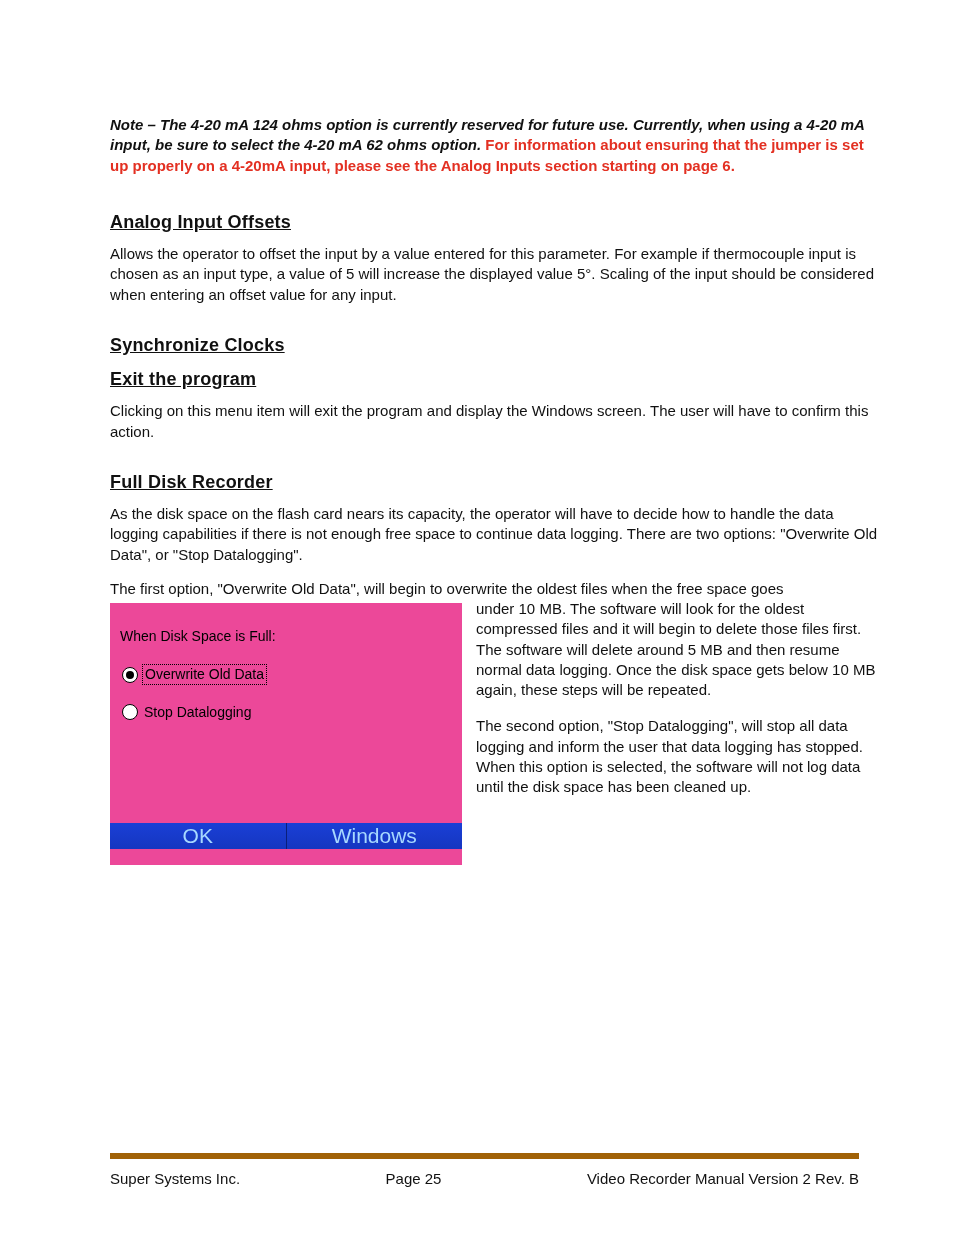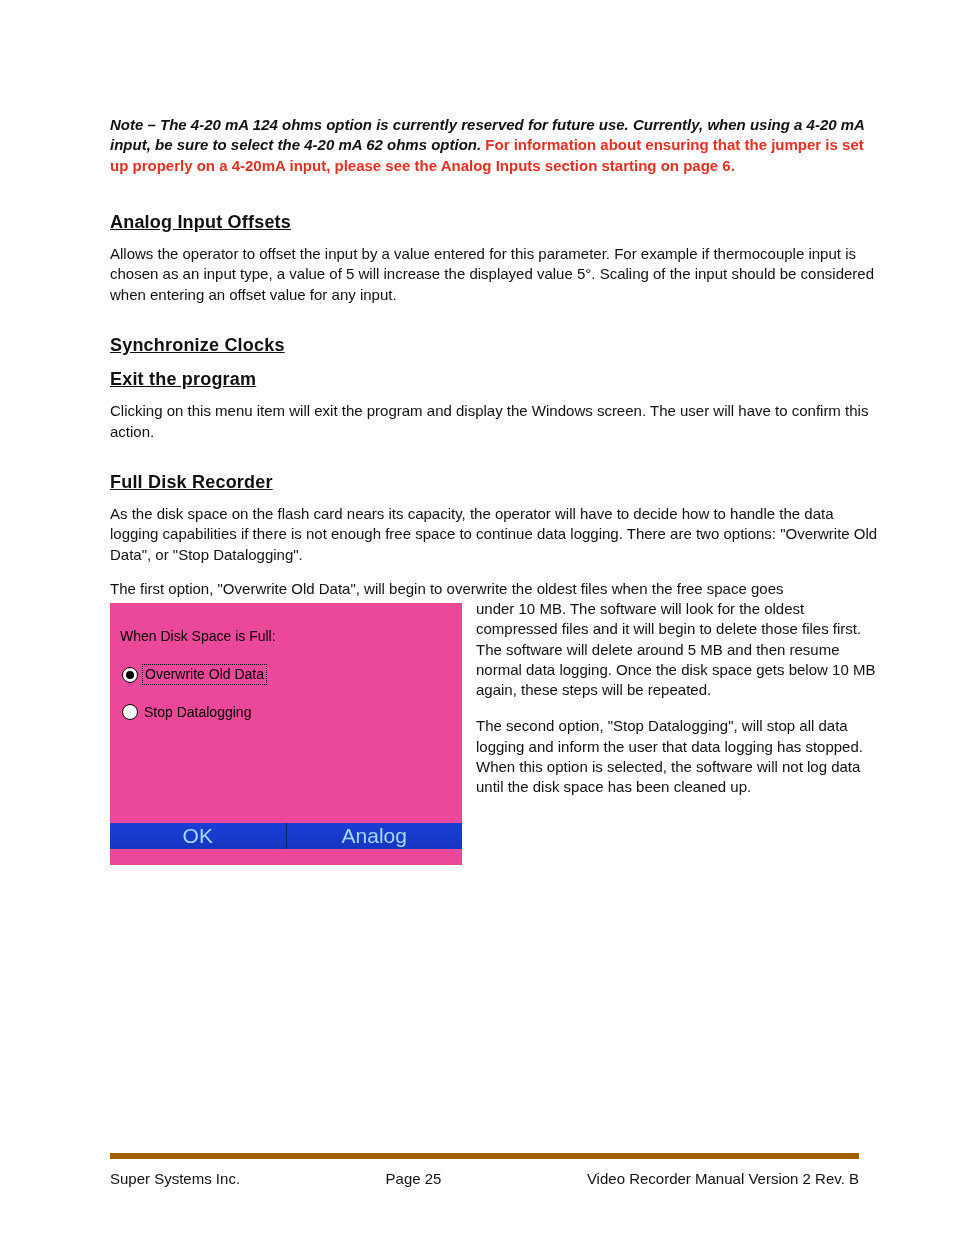--- a/index.html
+++ b/index.html
@@ -151,21 +151,21 @@
             </span>
           <span class="radio-label focused">Overwrite Old Data</span>
         </div>
         <div class="radio-row">
           <span class="radio-outline"></span>
           <span class="radio-label">Stop Datalogging</span>
         </div>
       </div>
       <div class="dialog-buttons">
         <div class="dialog-btn">OK</div>
-        <div class="dialog-btn">Analog</div>
+        <div class="dialog-btn">Windows</div>
       </div>
     </div>
 
     <div class="right-text">
       <p>under 10 MB.  The software will look for the oldest compressed files and it will begin to delete those files first.  The software will delete around 5 MB and then resume normal data logging.  Once the disk space gets below 10 MB again, these steps will be repeated.</p>
       <p>The second option, "Stop Datalogging", will stop all data logging and inform the user that data logging has stopped.  When this option is selected, the software will not log data until the disk space has been cleaned up.</p>
     </div>
   </div>
 
   <div class="footer">

